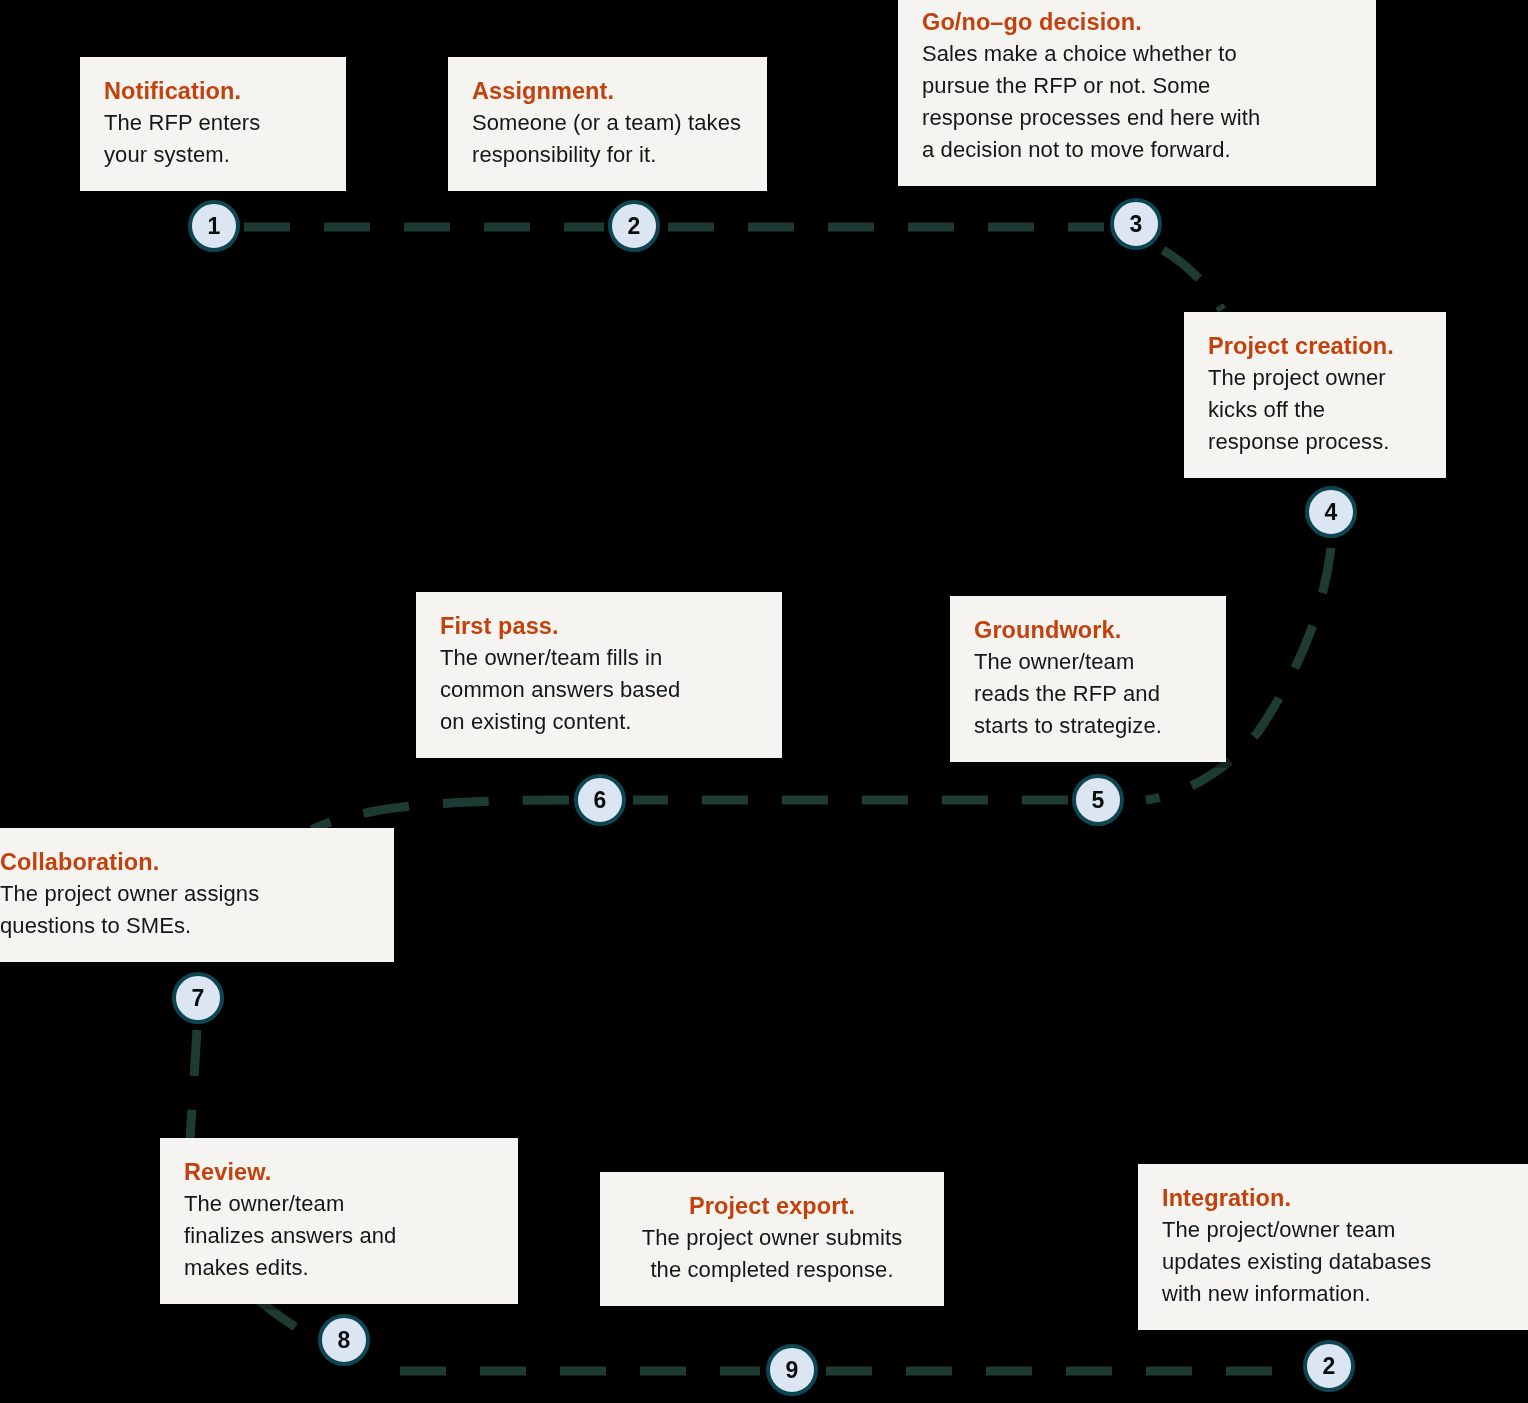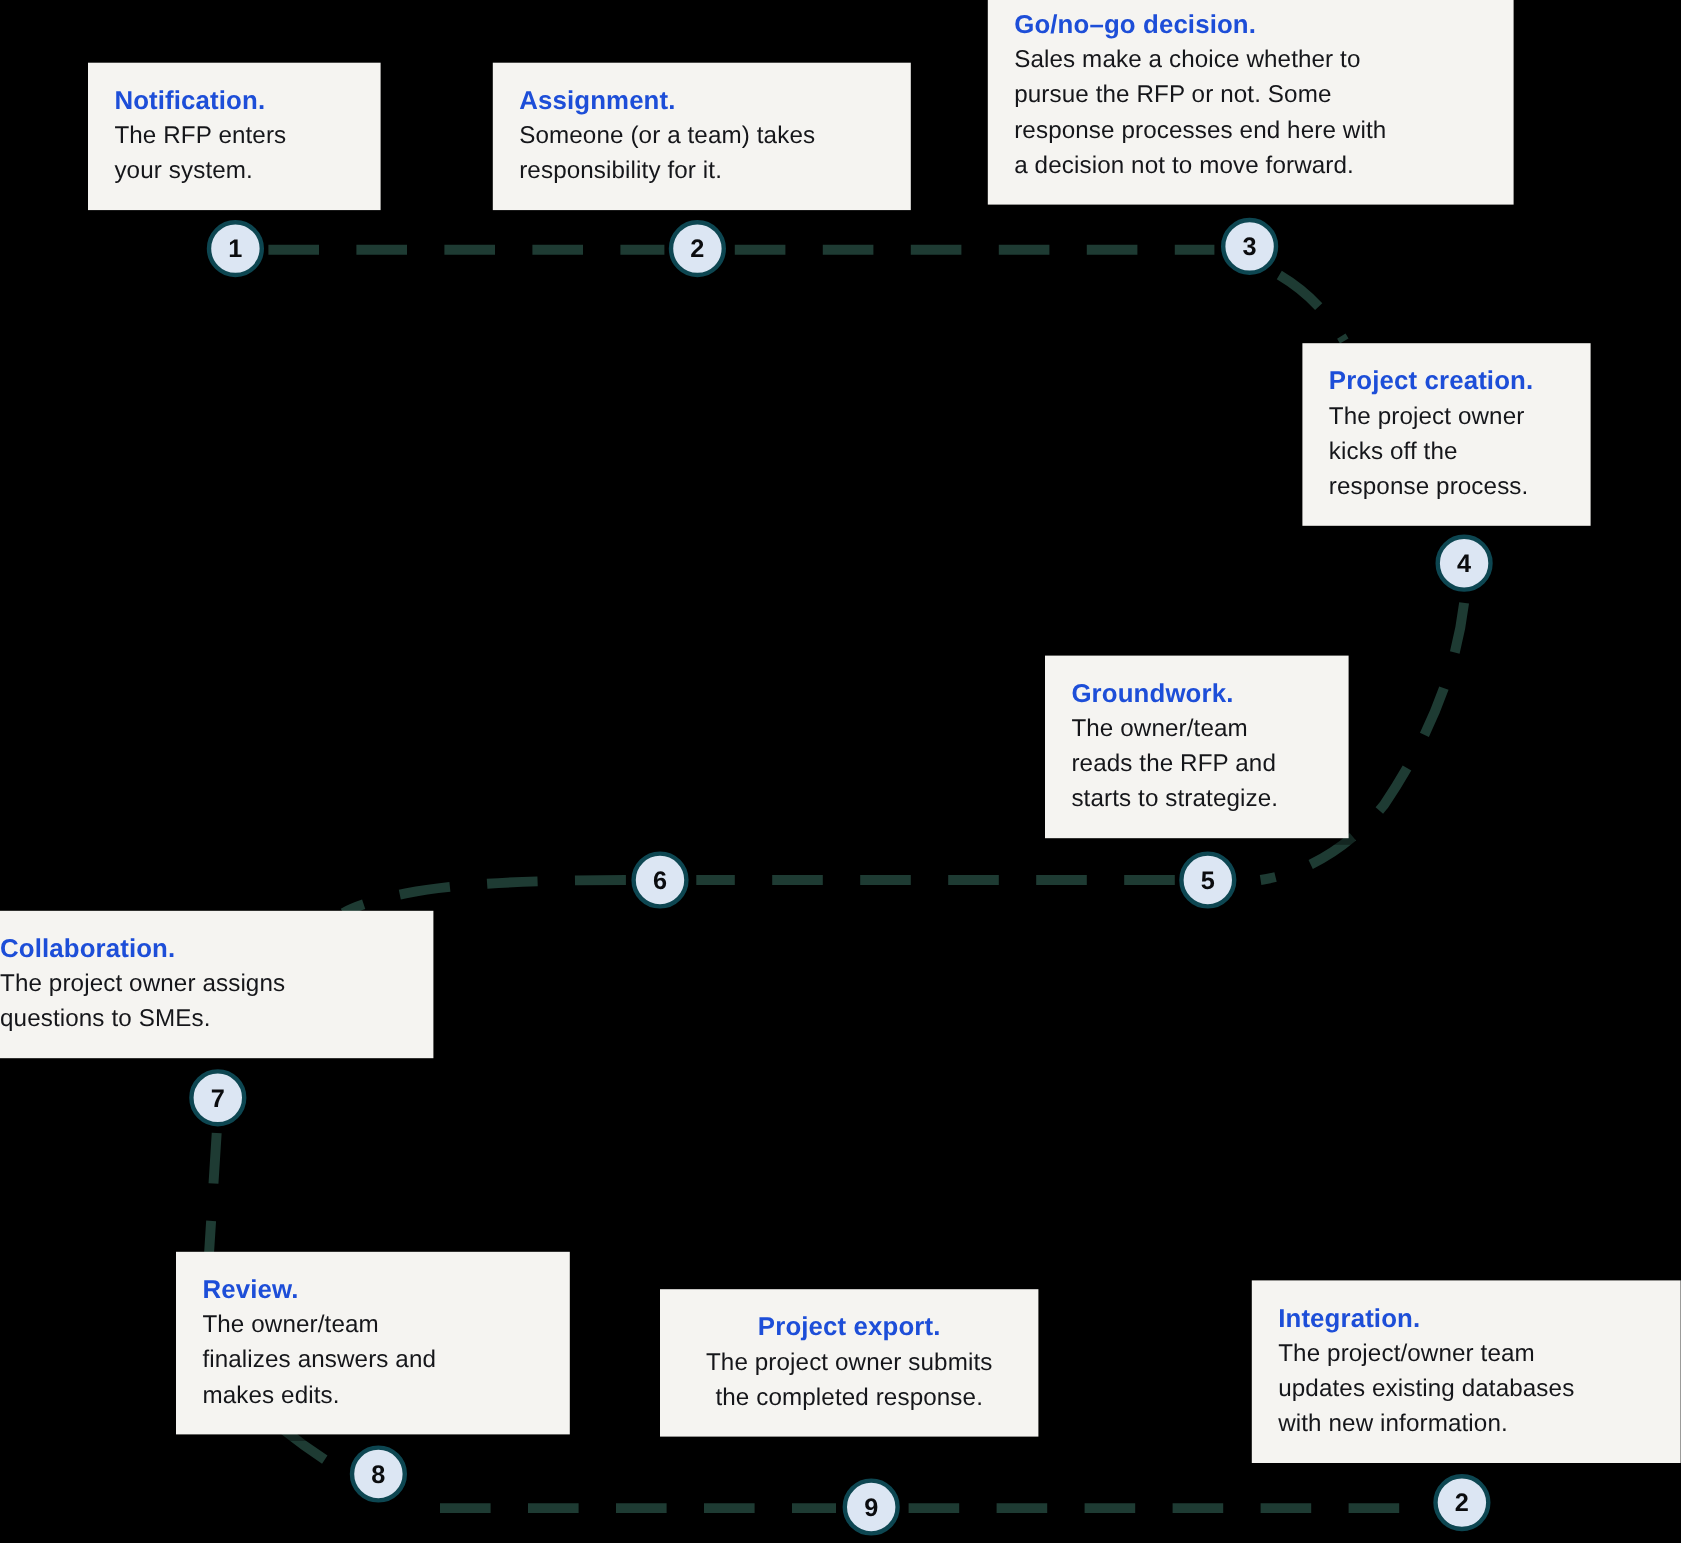--- a/index.html
+++ b/index.html
@@ -28,21 +28,21 @@
     position: absolute;
     background: #f5f4f1;
     padding: 18px 24px 20px 24px;
     box-shadow: 6px 6px 0 rgba(0,0,0,0.35);
     z-index: 3;
   }
   .card .t {
     margin: 0;
     font-size: 23.5px;
     line-height: 32px;
-    color: #1d4ed8;
+    color: #c2410c;
     font-weight: 700;
     letter-spacing: 0.1px;
   }
   .card .b {
     margin: 0;
     font-size: 22px;
     line-height: 32px;
     color: #15161a;
     font-weight: 400;
     letter-spacing: 0.1px;
@@ -94,21 +94,21 @@
       <path d="M 826 1371 L 1298 1371" stroke-dasharray="46 34"></path>
     </g>
   </svg>
 
   <div class="card" style="left:80px; top:57px; width:266px;">
     <p class="t">Notification.</p>
     <p class="b">The RFP enters
 your system.</p>
   </div>
 
-  <div class="card" style="left:448px; top:57px; width:380px;">
+  <div class="card" style="left:448px; top:57px; width:319px;">
     <p class="t">Assignment.</p>
     <p class="b">Someone (or a team) takes
 responsibility for it.</p>
   </div>
 
   <div class="card" style="left:898px; top:-12px; width:478px;">
     <p class="t">Go/no–go decision.</p>
     <p class="b">Sales make a choice whether to
 pursue the RFP or not. Some
 response processes end here with
@@ -122,20 +122,26 @@
 response process.</p>
   </div>
 
   <div class="card" style="left:950px; top:596px; width:276px;">
     <p class="t">Groundwork.</p>
     <p class="b">The owner/team
 reads the RFP and
 starts to strategize.</p>
   </div>
 
+  <div class="card" style="left:416px; top:592px; width:366px;">
+    <p class="t">First pass.</p>
+    <p class="b">The owner/team fills in
+common answers based
+on existing content.</p>
+  </div>
 
   <div class="card" style="left:-24px; top:828px; width:418px;">
     <p class="t">Collaboration.</p>
     <p class="b">The project owner assigns
 questions to SMEs.</p>
   </div>
 
   <div class="card" style="left:160px; top:1138px; width:358px;">
     <p class="t">Review.</p>
     <p class="b">The owner/team

